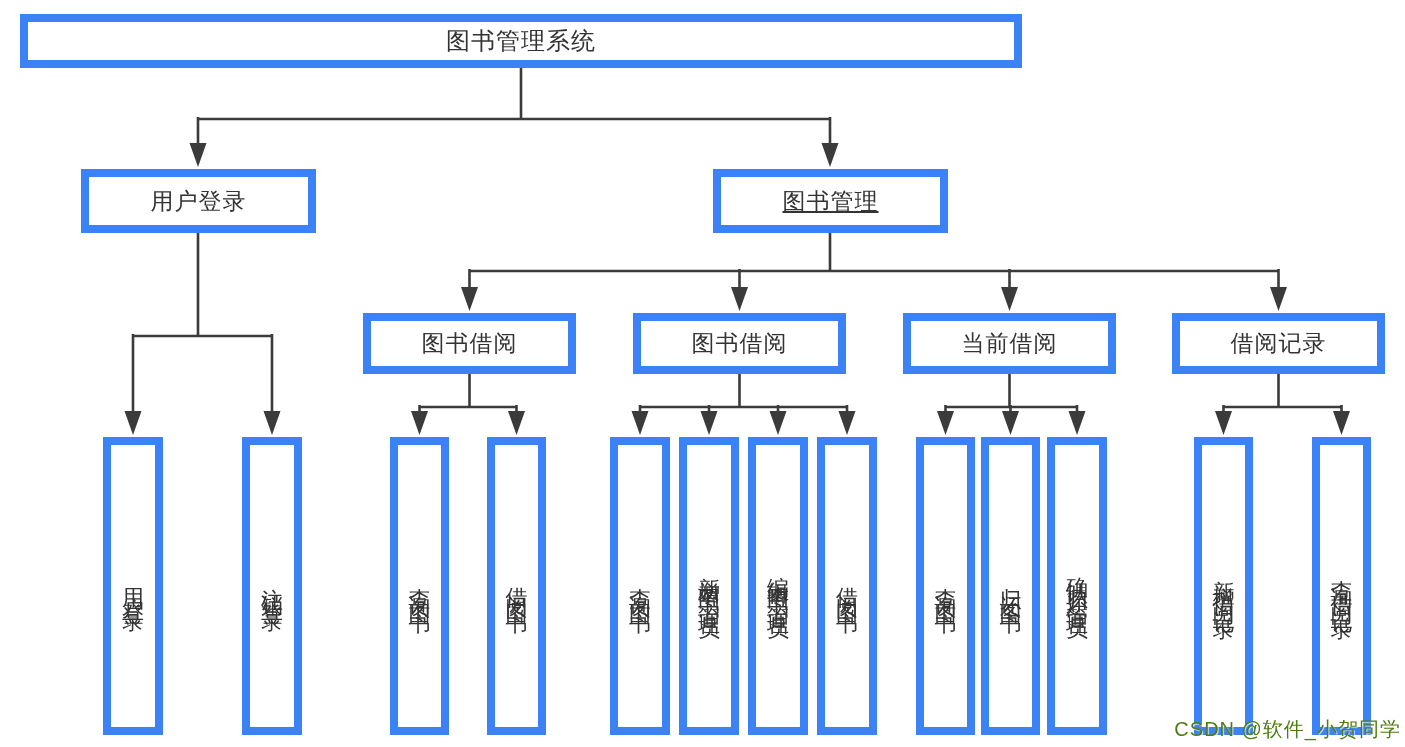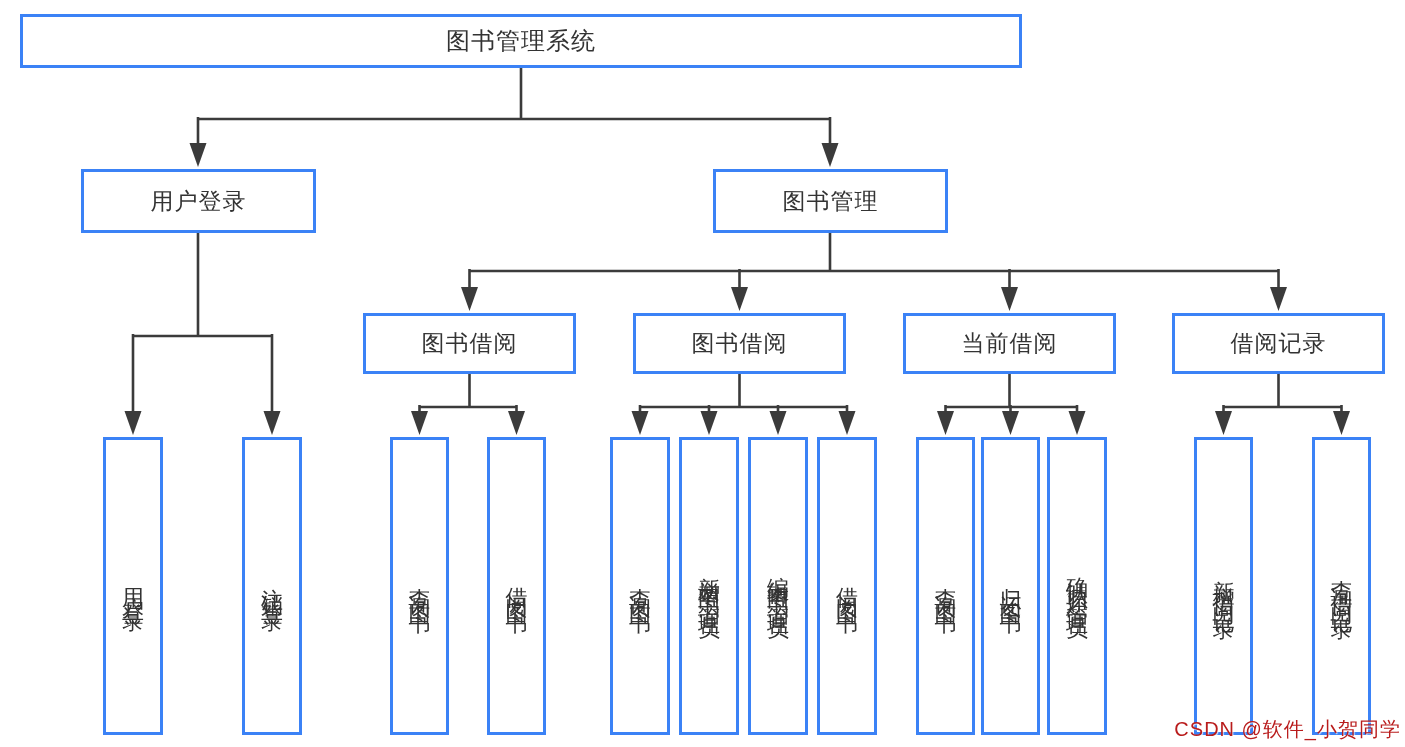--- a/index.html
+++ b/index.html
@@ -14,32 +14,32 @@
   }
   svg.wires {
     position: absolute;
     left: 0; top: 0;
     width: 1405px; height: 747px;
     z-index: 1;
   }
   .node {
     position: absolute;
     background: #ffffff;
-    border: 3px solid #3b82f6;
+    border: 8px solid #3b82f6;
     color: #333333;
     display: flex;
     align-items: center;
     justify-content: center;
     z-index: 2;
     text-align: center;
   }
   .node.h { font-size: 23px; letter-spacing: 1px; }
   .node.root { left: 20px; top: 14px; width: 1002px; height: 54px; font-size: 24px; }
   .node.l2a { left: 81px;  top: 169px; width: 235px; height: 64px; }
-  .node.l2b { left: 713px; top: 169px; width: 235px; height: 64px; }
+  .node.l2b { left: 713px; top: 169px; width: 235px; height: 64px; text-decoration: underline; }
   .node.l3a { left: 363px;  top: 313px; width: 213px; height: 61px; }
   .node.l3b { left: 633px;  top: 313px; width: 213px; height: 61px; }
   .node.l3c { left: 903px;  top: 313px; width: 213px; height: 61px; }
   .node.l3d { left: 1172px; top: 313px; width: 213px; height: 61px; }
   .node.leaf {
     top: 437px;
     height: 298px;
     writing-mode: vertical-rl;
     text-orientation: mixed;
     font-size: 22px;
@@ -60,21 +60,21 @@
   .lf-cur1    { left: 981px;  width: 59px; }
   .lf-cur2    { left: 1047px; width: 60px; }
   .lf-rec0    { left: 1194px; width: 59px; }
   .lf-rec1    { left: 1312px; width: 59px; }
   .watermark {
     position: absolute;
     right: 4px;
     bottom: 4px;
     z-index: 3;
     font-size: 20px;
-    color: #b91c1c;
+    color: #4d7c0f;
     letter-spacing: 1px;
     text-shadow: 1px 1px 1px rgba(255,255,255,0.8);
   }
 </style>
 </head>
 <body>
 
 <div class="canvas">
 
   <svg class="wires" viewBox="0 0 1405 747" xmlns="http://www.w3.org/2000/svg">

